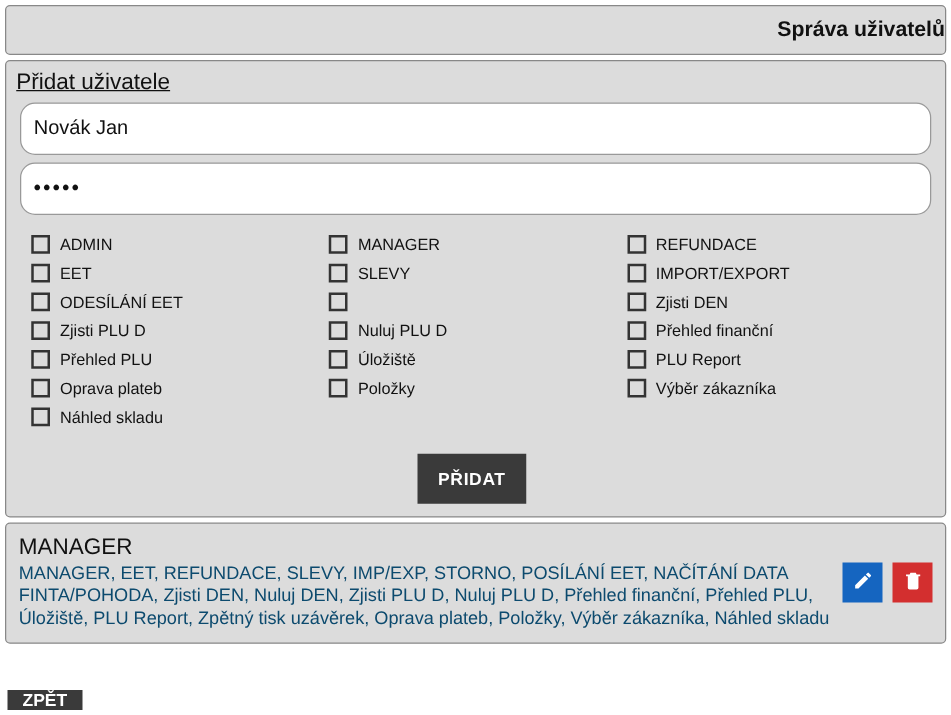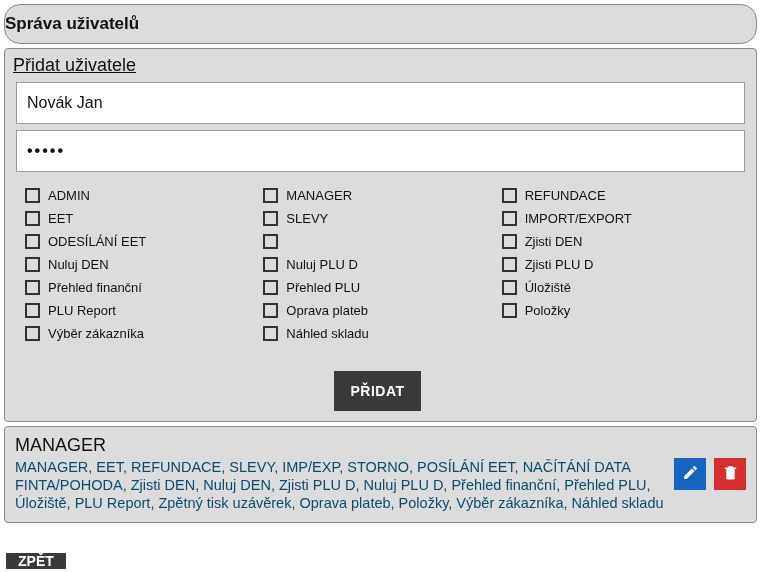--- a/index.html
+++ b/index.html
@@ -3,24 +3,24 @@
 <meta charset="utf-8">
 <style>
   * { box-sizing: border-box; margin: 0; padding: 0; }
   html, body { width: 761px; height: 572px; font-family: Arial, Helvetica, sans-serif; background: #fff; }
   .outer { width: 761px; height: 572px; background: #fff; position: relative; }
   .title-bar {
     margin: 4px 4px 0 4px;
     height: 40px;
     background: #dcdcdc;
     border: 1px solid #888;
-    border-radius: 16px;
+    border-radius: 4px;
     display: flex;
     align-items: center;
-    justify-content: flex-start;
+    justify-content: flex-end;
     font-size: 17px;
     font-weight: bold;
     color: #111;
   }
   .panel {
     margin: 4px 4px 0 4px;
     background: #dcdcdc;
     border: 1px solid #888;
     border-radius: 4px;
     padding: 6px 6px 10px 6px;
@@ -32,21 +32,21 @@
     text-decoration: underline;
   }
   .text-input {
     display: block;
     width: calc(100% - 10px);
     margin: 2px 5px 6px 5px;
     height: 30px;
     padding: 20px 10px;
     font-size: 16px;
     border: 1px solid #999;
-    border-radius: 0;
+    border-radius: 12px;
     background: #fff;
     color: #111;
   }
   .pw-mask { letter-spacing: 2px; font-weight: bold; line-height: 22px; display:flex; align-items:center;}
   .checks {
     display: grid;
     grid-template-columns: 1fr 1fr 1fr;
     column-gap: 0;
     row-gap: 8px;
     padding: 10px 10px 4px 14px;
@@ -166,29 +166,25 @@
         </div>
         <div class="check-item">
           <span class="check-box"></span>
         </div>
         <div class="check-item">
           <span class="check-box"></span>
           <span>Zjisti DEN</span>
         </div>
         <div class="check-item">
           <span class="check-box"></span>
-          <span>Nuluj DEN</span>
+          <span>Zjisti PLU D</span>
         </div>
         <div class="check-item">
           <span class="check-box"></span>
           <span>Nuluj PLU D</span>
-        </div>
-        <div class="check-item">
-          <span class="check-box"></span>
-          <span>Zjisti PLU D</span>
         </div>
         <div class="check-item">
           <span class="check-box"></span>
           <span>Přehled finanční</span>
         </div>
         <div class="check-item">
           <span class="check-box"></span>
           <span>Přehled PLU</span>
         </div>
         <div class="check-item">

